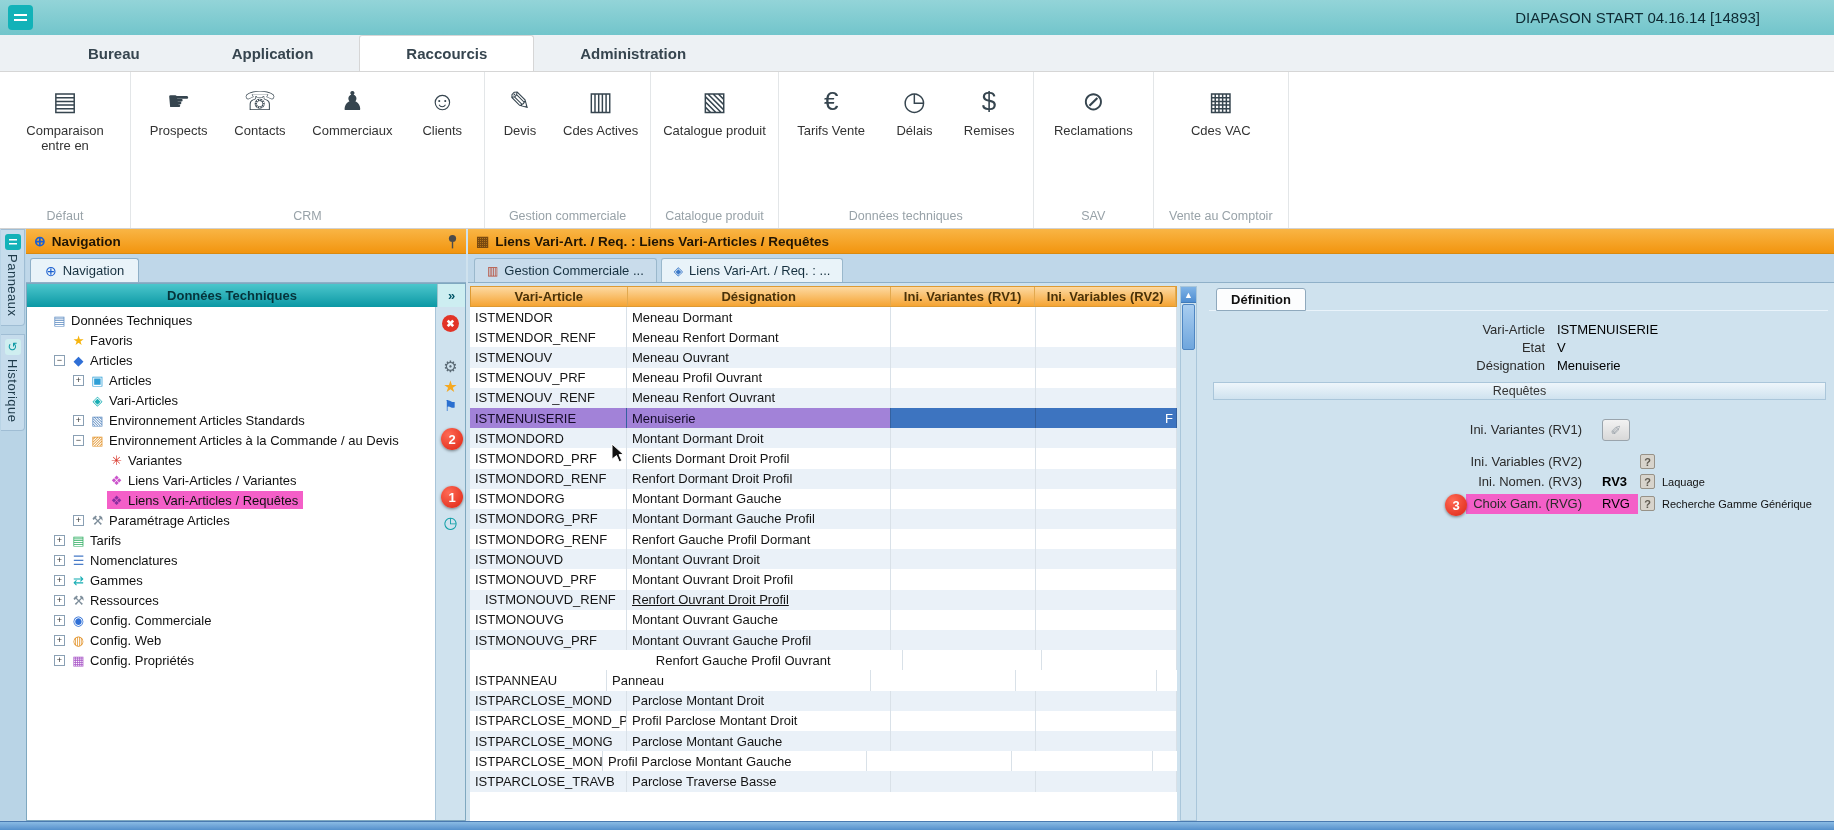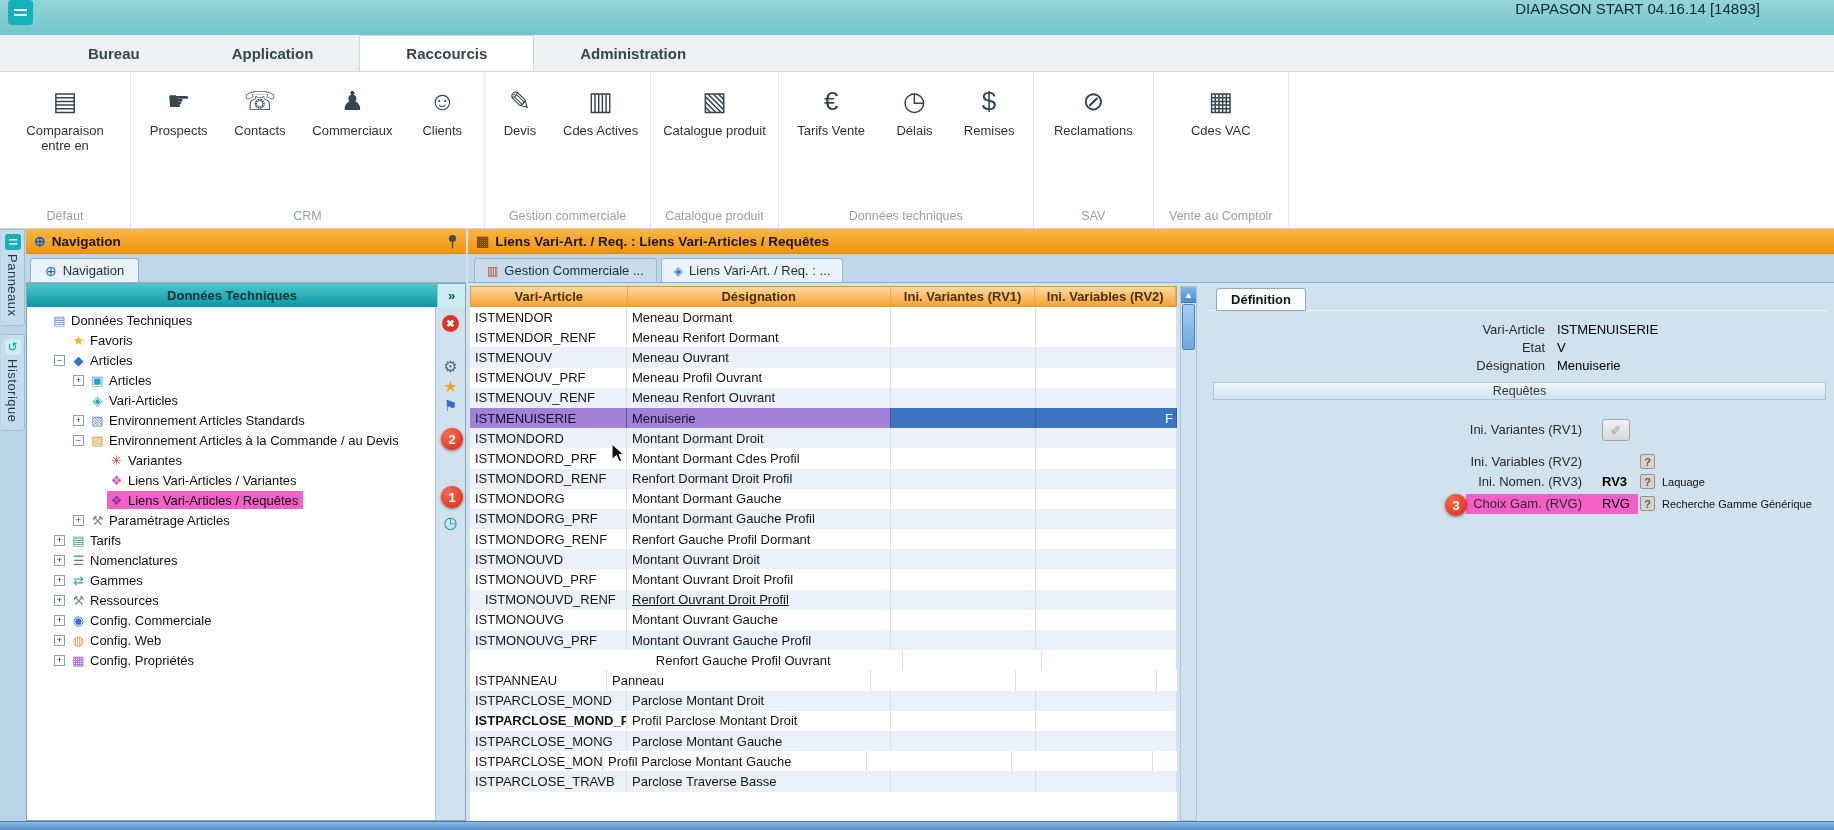--- a/index.html
+++ b/index.html
@@ -2,21 +2,21 @@
 <html><head>
 <meta charset="utf-8">
 <style>
   html,body{margin:0;padding:0;background:#9aa;}
   *{box-sizing:border-box;}
   .app{position:relative;width:1834px;height:830px;overflow:hidden;
        font-family:"Liberation Sans",sans-serif;background:#cfe2ee;}
 
   
   .titlebar{position:absolute;top:0;left:0;right:0;height:35px;
-    background:linear-gradient(#93d4d8,#72c5cb);display:flex;align-items:flex-start;
+    background:linear-gradient(#93d4d8,#72c5cb);display:flex;align-items:center;
     padding:0 74px 0 8px;}
   .appicon{width:25px;height:25px;border-radius:4px;background:#12b2b8;
     background-image:linear-gradient(#fff,#fff),linear-gradient(#fff,#fff);
     background-size:13px 2px,13px 2px;background-position:6px 9px,6px 14px;background-repeat:no-repeat;}
   .wtitle{margin-left:auto;font-size:15px;color:#0e2a33;}
 
   
   .rtabs{position:absolute;top:35px;left:0;right:0;height:37px;background:#edf1f4;
     border-bottom:1px solid #d6d6d6;display:flex;padding-left:42px;}
   .rtab{padding:0 46px;display:flex;align-items:center;font-weight:bold;font-size:15px;color:#36454f;height:100%;}
@@ -464,21 +464,21 @@
               </div>
             </div>
             <div class="trow alt">
               <div class="tcell" style="width: 157px;">ISTMONDORD</div>
               <div class="tcell" style="width: 264px;">Montant Dormant Droit</div>
               <div class="tcell" style="width: 145px;"></div>
               <div class="tcell" style="width: 141px;"></div>
             </div>
             <div class="trow">
               <div class="tcell" style="width: 157px;">ISTMONDORD_PRF</div>
-              <div class="tcell" style="width: 264px;">Montant Dormant Cdes Profil</div>
+              <div class="tcell" style="width: 264px;">Clients Dormant Droit Profil</div>
               <div class="tcell" style="width: 145px;"></div>
               <div class="tcell" style="width: 141px;"></div>
             </div>
             <div class="trow alt">
               <div class="tcell" style="width: 157px;">ISTMONDORD_RENF</div>
               <div class="tcell" style="width: 264px;">Renfort Dormant Droit Profil</div>
               <div class="tcell" style="width: 145px;"></div>
               <div class="tcell" style="width: 141px;"></div>
             </div>
             <div class="trow">
@@ -541,21 +541,21 @@
               <div class="tcell" style="width: 145px;"></div>
               <div class="tcell" style="width: 141px;"></div>
             </div>
             <div class="trow alt">
               <div class="tcell" style="width: 157px;">ISTPARCLOSE_MOND</div>
               <div class="tcell" style="width: 264px;">Parclose Montant Droit</div>
               <div class="tcell" style="width: 145px;"></div>
               <div class="tcell" style="width: 141px;"></div>
             </div>
             <div class="trow">
-              <div class="tcell" style="width: 157px; font-weight: bold;">ISTPARCLOSE_MOND_P</div>
+              <div class="tcell" style="width: 157px;">ISTPARCLOSE_MOND_P</div>
               <div class="tcell" style="width: 264px;">Profil Parclose Montant Droit</div>
               <div class="tcell" style="width: 145px;"></div>
               <div class="tcell" style="width: 141px;"></div>
             </div>
             <div class="trow alt">
               <div class="tcell" style="width: 157px;">ISTPARCLOSE_MONG</div>
               <div class="tcell" style="width: 264px;">Parclose Montant Gauche</div>
               <div class="tcell" style="width: 145px;"></div>
               <div class="tcell" style="width: 141px;"></div>
             </div>

